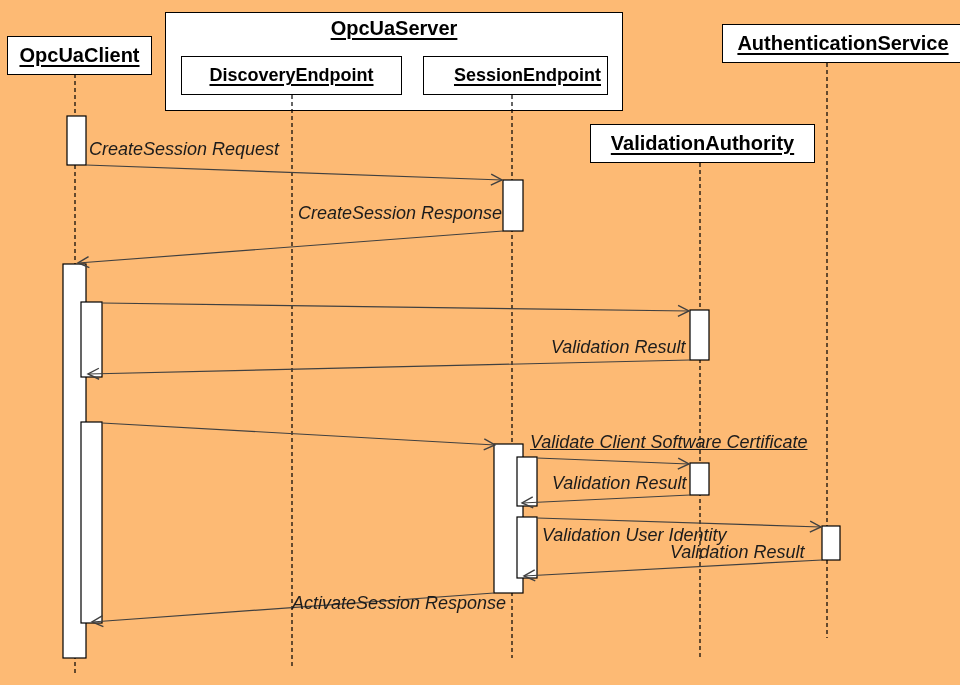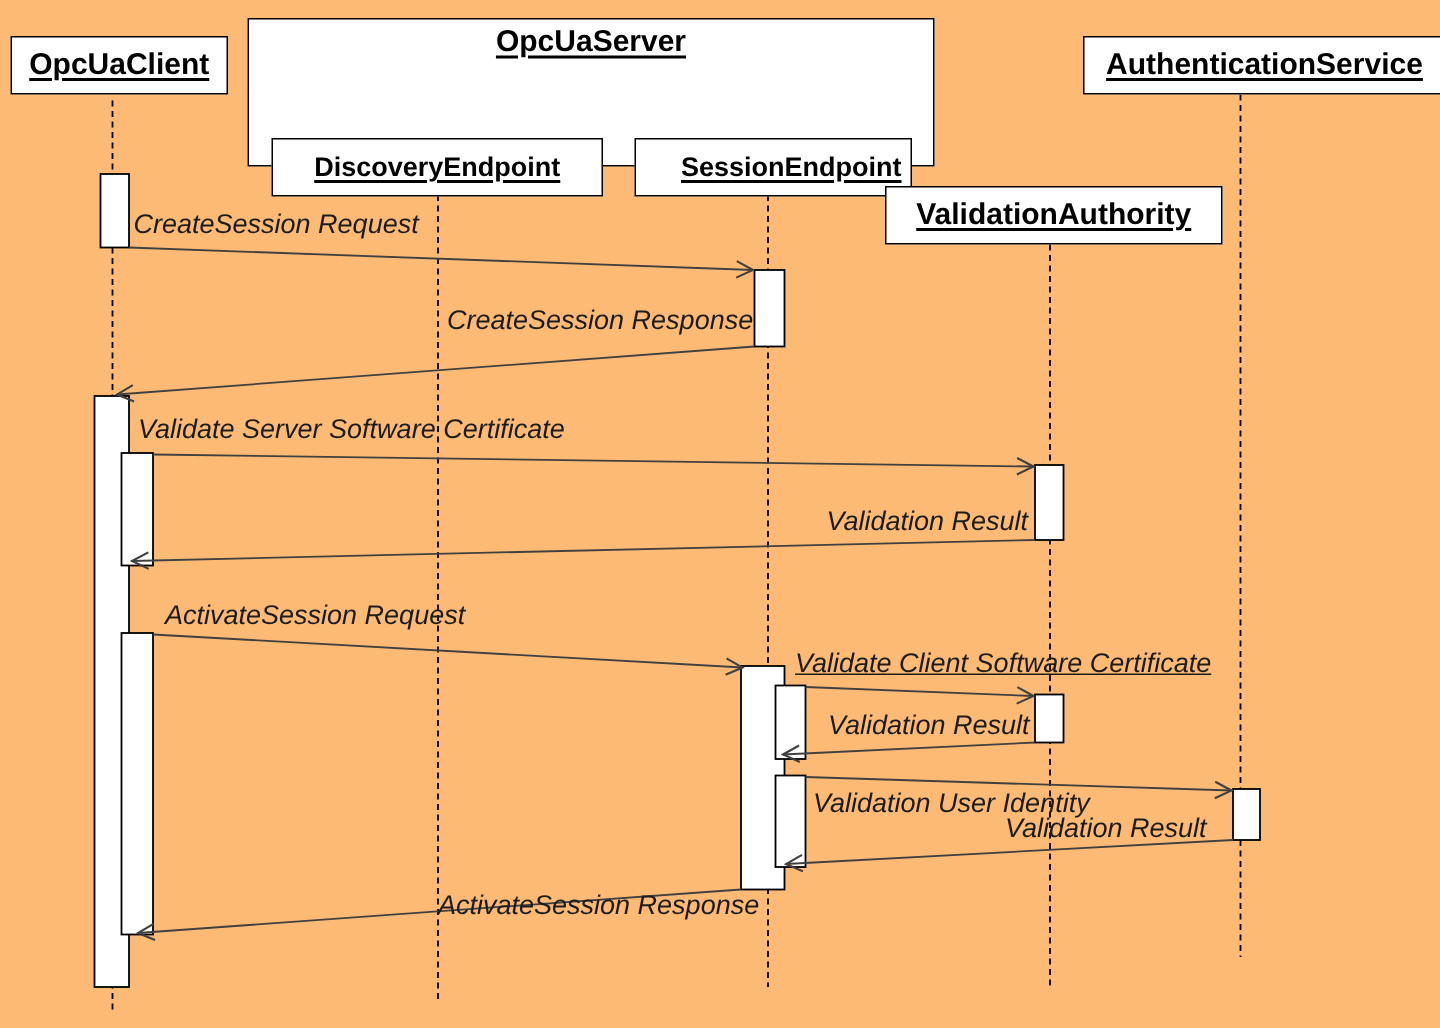--- a/index.html
+++ b/index.html
@@ -8,21 +8,21 @@
     font-family:"Liberation Sans",sans-serif;
   }
   .stage svg{position:absolute;left:0;top:0;pointer-events:none;}
   .actor{
     position:absolute;background:#fff;border:1.6px solid #000;box-sizing:border-box;
     display:flex;align-items:center;justify-content:center;
     font-weight:bold;color:#000;
     text-decoration:underline;text-decoration-thickness:2px;text-underline-offset:3px;
   }
   .actor.big{font-size:20px;}
-  .actor.sub{font-size:18px;margin-top:36px;}
+  .actor.sub{font-size:18px;}
   .container-title{
     position:absolute;text-align:center;font-weight:bold;font-size:20px;color:#000;
     text-decoration:underline;text-decoration-thickness:2px;text-underline-offset:3px;
   }
   .container-box{position:absolute;background:#fff;border:1.6px solid #000;box-sizing:border-box;}
   .msg{
     position:absolute;font-style:italic;font-size:18px;color:#1c1c1c;
     white-space:nowrap;line-height:19px;
   }
   .msg.right{text-align:right;}
@@ -71,30 +71,28 @@
       <line x1="690" y1="360" x2="88" y2="374" marker-end="url(#arr)"></line>
       <line x1="102" y1="423" x2="495" y2="445" marker-end="url(#arr)"></line>
       <line x1="537" y1="458" x2="689" y2="464" marker-end="url(#arr)"></line>
       <line x1="690" y1="495" x2="522" y2="503" marker-end="url(#arr)"></line>
       <line x1="537" y1="518" x2="821" y2="527" marker-end="url(#arr)"></line>
       <line x1="822" y1="560" x2="524" y2="576" marker-end="url(#arr)"></line>
       <line x1="494" y1="593" x2="92" y2="622" marker-end="url(#arr)"></line>
     </g>
   </svg>
 
-  <div class="actor big" style="left:7px;top:24px;width:145px;height:39px;">OpcUaClient</div>
+  <div class="actor big" style="left:7px;top:36px;width:145px;height:39px;">OpcUaClient</div>
   <div class="actor sub" style="left:181px;top:56px;width:221px;height:39px;">DiscoveryEndpoint</div>
   <div class="actor sub" style="left:423px;top:56px;width:185px;height:39px;padding-left:24px;">SessionEndpoint</div>
   <div class="actor big" style="left:710px;top:24px;width:242px;height:39px;margin-left:12px;">AuthenticationService</div>
   <div class="actor big" style="left:590px;top:124px;width:225px;height:39px;">ValidationAuthority</div>
 
   <div class="msg" style="left:89px;top:140px;">CreateSession Request</div>
   <div class="msg right" style="left:298px;top:204px;width:200px;">CreateSession Response</div>
-  <div class="msg" style="left:92px;top:277px;">Validate Server Software Certificate</div>
   <div class="msg" style="left:551px;top:338px;">Validation Result</div>
-  <div class="msg" style="left:110px;top:401px;">ActivateSession Request</div>
   <div class="msg" style="left:530px;top:433px;text-decoration:underline;">Validate Client Software Certificate</div>
   <div class="msg" style="left:552px;top:474px;">Validation Result</div>
   <div class="msg" style="left:542px;top:526px;">Validation User Identity</div>
   <div class="msg" style="left:670px;top:543px;">Validation Result</div>
   <div class="msg right" style="left:292px;top:594px;width:200px;">ActivateSession Response</div>
 
 </div>
 
 </body></html>

